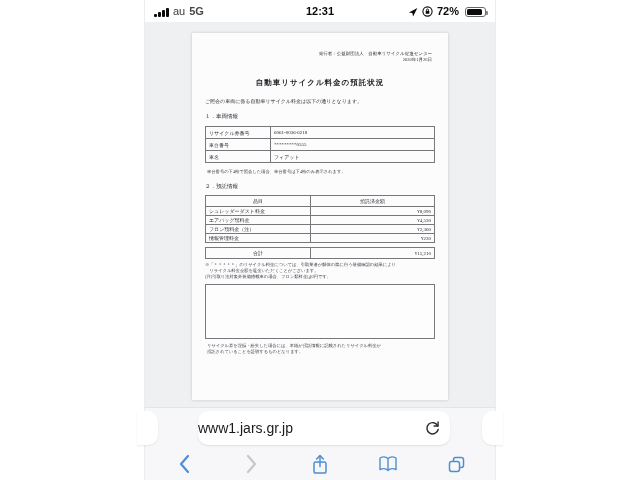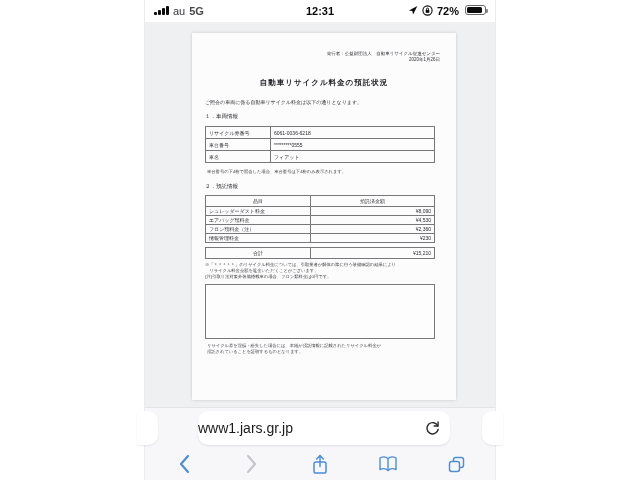--- a/index.html
+++ b/index.html
@@ -5,36 +5,36 @@
   html,body{margin:0;padding:0;background:#ffffff;}
   .stage{position:relative;width:640px;height:480px;background:#ffffff;overflow:hidden;
          font-family:"Liberation Sans","DejaVu Sans",sans-serif;}
   .phone{position:absolute;left:145px;top:0;width:350px;height:480px;background:#eef0f2;
          box-shadow:0 0 0 1px #ececee;}
 
   
   .status-bar{position:absolute;top:0;left:0;right:0;height:22px;background:#ffffff;
               display:flex;align-items:center;justify-content:space-between;padding:0 9px;
               box-sizing:border-box;font-size:11px;font-weight:bold;color:#0b0b0c;}
-  .sb-left,.sb-right{display:flex;align-items:flex-start;gap:4px;}
+  .sb-left,.sb-right{display:flex;align-items:flex-end;gap:4px;}
   .sb-carrier{color:#3a3a3e;font-weight:normal;}
   .sb-network{color:#47474b;font-weight:bold;}
   .sb-time{position:absolute;left:50%;transform:translateX(-50%);font-weight:bold;}
   .signal{display:flex;align-items:flex-end;gap:1.5px;height:10px;}
   .signal i{display:block;width:2.6px;background:#0b0b0c;border-radius:1px;}
   .battery{position:relative;width:21px;height:10px;border:1px solid #68686c;border-radius:3px;
            box-sizing:border-box;margin-left:2px;}
   .battery .fill{position:absolute;left:1px;top:1px;bottom:1px;width:15px;background:#0c0c0d;border-radius:1.5px;}
   .battery .nub{position:absolute;right:-3px;top:2.5px;width:2px;height:4px;background:#8a8a8e;border-radius:0 1px 1px 0;}
 
   
   .web-content{position:absolute;top:22px;left:0;right:0;bottom:72px;background:#eef0f2;overflow:hidden;}
   .doc-page{position:absolute;left:47px;top:11px;width:256px;height:367px;background:#fcfcfd;
             box-shadow:0 0 3px rgba(0,0,0,.18);color:#2b2b30;
-            font-family:Liberation Sans, sans-serif;padding-left:8px;}
+            font-family:Liberation Serif, serif;}
   .abs{position:absolute;}
   .tiny{font-size:4.3px;line-height:6px;color:#3c3c40;}
   .small{font-size:5px;line-height:6.5px;}
   .doc-title{font-size:7.5px;font-weight:bold;letter-spacing:1px;color:#1f1f24;width:100%;text-align:center;}
   .issuer{font-size:4.5px;line-height:6px;text-align:right;color:#333337;}
   table.doc{border-collapse:collapse;table-layout:fixed;width:230px;}
   table.doc td,table.doc th{border:1px solid #77787c;font-size:5px;font-weight:normal;
           padding:0 3px;box-sizing:border-box;overflow:hidden;white-space:nowrap;}
   table.t1 td{height:12px;}
   table.t1 td.lbl{width:65px;}

